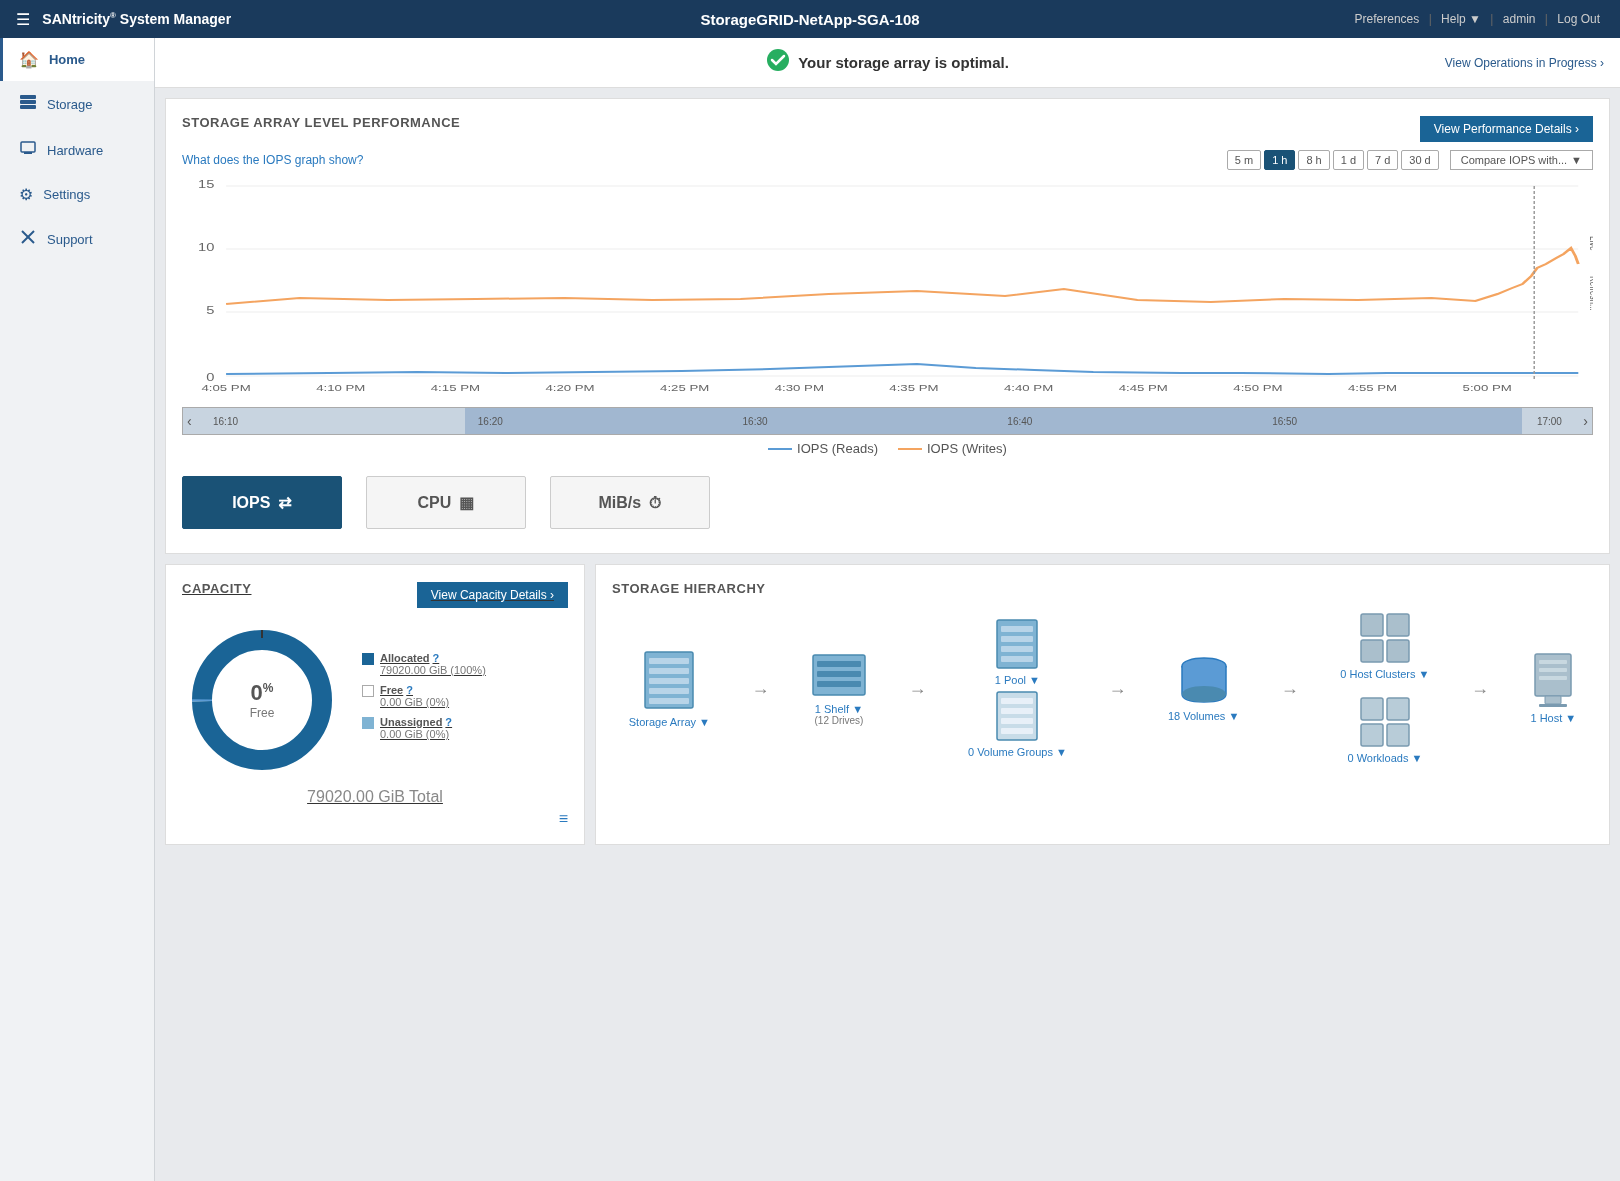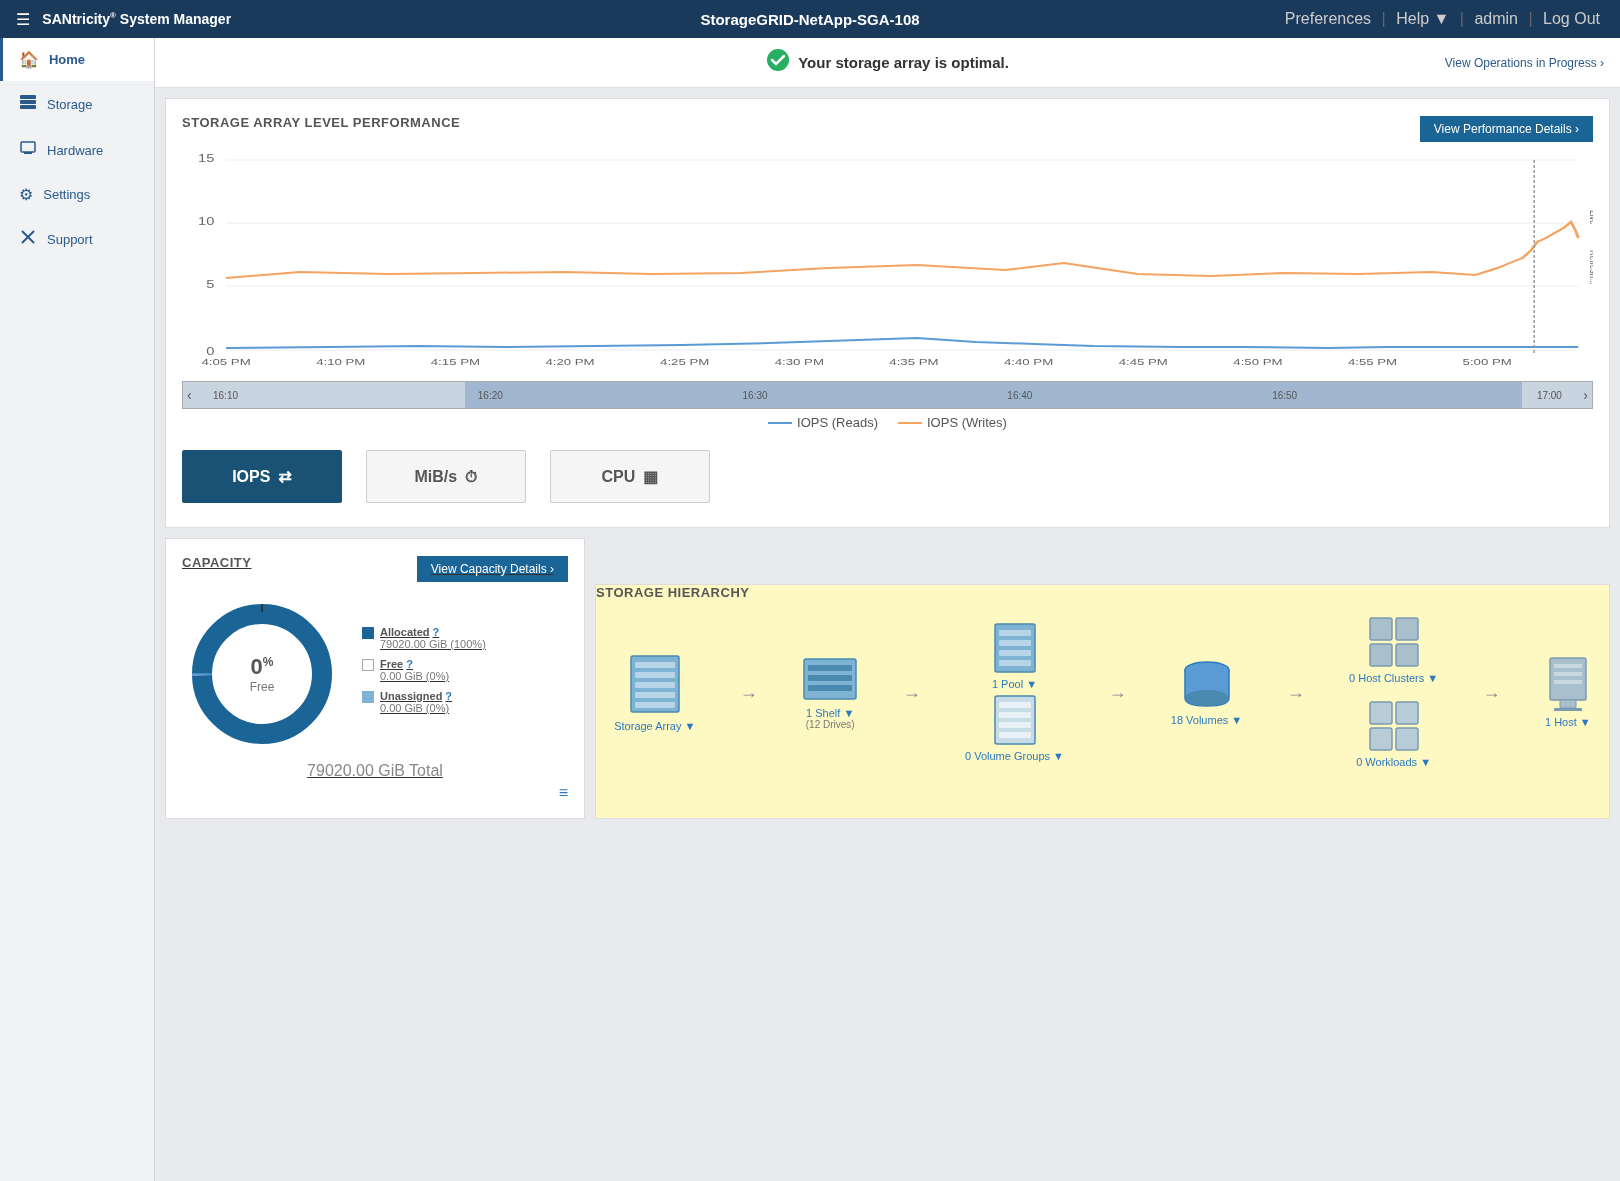--- a/index.html
+++ b/index.html
@@ -12,21 +12,21 @@
       display: flex;
       align-items: center;
       padding: 0 16px;
       height: 38px;
       position: relative;
     }
     .header-menu-icon { font-size: 16px; margin-right: 12px; cursor: pointer; }
     .header-brand { font-size: 14px; font-weight: bold; }
     .header-brand sup { font-size: 8px; }
     .header-title { position: absolute; left: 50%; transform: translateX(-50%); font-size: 15px; font-weight: bold; color: white; }
-    .header-actions { margin-left: auto; font-size: 16px; color: #ccc; }
+    .header-actions { margin-left: auto; font-size: 12px; color: #ccc; }
     .header-actions a { color: #ccc; text-decoration: none; margin: 0 4px; }
     .header-actions span { color: #666; margin: 0 2px; }
 
     
     .layout { display: flex; height: calc(100vh - 38px); }
 
     
     .sidebar {
       width: 155px;
       background: #f0f2f4;
@@ -173,24 +173,24 @@
     .cap-box { width: 12px; height: 12px; flex-shrink: 0; margin-top: 1px; }
     .cap-info { display: flex; flex-direction: column; }
     .cap-name { font-weight: bold; display: flex; align-items: center; gap: 3px; }
     .cap-val { color: #777; }
     .help-icon { color: #2a7abf; font-size: 11px; cursor: pointer; }
     .capacity-total { font-size: 16px; color: #888; text-align: center; margin-top: 8px; }
     .list-icon { color: #2a7abf; font-size: 16px; cursor: pointer; float: right; }
 
     
     .hierarchy-section {
-      background: #fef9c3;
+      background: #ffffff;
       border: 1px solid #ddd;
+      padding: 16px;
       flex: 1;
-      margin-top: 46px;
     }
     .hierarchy-content { display: flex; align-items: center; justify-content: space-around; padding: 16px 0; }
     .hier-item { text-align: center; }
     .hier-label { font-size: 11px; color: #2a7abf; cursor: pointer; display: flex; align-items: center; justify-content: center; gap: 2px; margin-top: 4px; }
     .hier-arrow-right { color: #888; font-size: 18px; margin: 0 8px; }
 
     
     .hier-icon svg { display: block; margin: 0 auto; }
 
     
@@ -283,20 +283,35 @@
       <span class="status-text">Your storage array is optimal.</span>
       <a class="view-ops">View Operations in Progress ›</a>
     </div>
 
     <div class="perf-section">
       <div class="perf-header">
         <span class="section-title">STORAGE ARRAY LEVEL PERFORMANCE</span>
         <button class="action-btn">View Performance Details ›</button>
       </div>
 
+      <div style="display:flex; justify-content:space-between; align-items:center; margin-bottom:6px;">
+        <a class="iops-link">What does the IOPS graph show?</a>
+        <div class="time-controls">
+          <button class="time-btn">5 m</button>
+          <button class="time-btn active">1 h</button>
+          <button class="time-btn">8 h</button>
+          <button class="time-btn">1 d</button>
+          <button class="time-btn">7 d</button>
+          <button class="time-btn">30 d</button>
+          <button class="compare-btn">
+            <span>Compare IOPS with...</span>
+            <span>▼</span>
+          </button>
+        </div>
+      </div>
 
       <div class="chart-container">
         <svg class="chart-svg" viewBox="0 0 960 220" preserveAspectRatio="none">
 
           <text x="22" y="12" class="chart-axis-label" text-anchor="end" font-size="11" fill="#666">15</text>
           <text x="22" y="75" class="chart-axis-label" text-anchor="end" font-size="11" fill="#666">10</text>
           <text x="22" y="138" class="chart-axis-label" text-anchor="end" font-size="11" fill="#666">5</text>
           <text x="22" y="205" class="chart-axis-label" text-anchor="end" font-size="11" fill="#666">0</text>
 
           <line x1="30" y1="10" x2="950" y2="10" stroke="#eee" stroke-width="1"></line>
@@ -352,26 +367,26 @@
           <span>IOPS (Writes)</span>
         </div>
       </div>
 
       <div class="metric-buttons">
         <button class="metric-btn active">
           <span>IOPS</span>
           <span>⇄</span>
         </button>
         <button class="metric-btn">
+          <span>CPU</span>
+          <span>▦</span>
+        </button>
+        <button class="metric-btn">
           <span>MiB/s</span>
           <span>⏱</span>
-        </button>
-        <button class="metric-btn">
-          <span>CPU</span>
-          <span>▦</span>
         </button>
       </div>
     </div>
 
     <div class="bottom-row">
 
       <div class="capacity-section">
         <div class="capacity-header">
           <span class="section-title">CAPACITY</span>
           <button class="action-btn">View Capacity Details ›</button>

